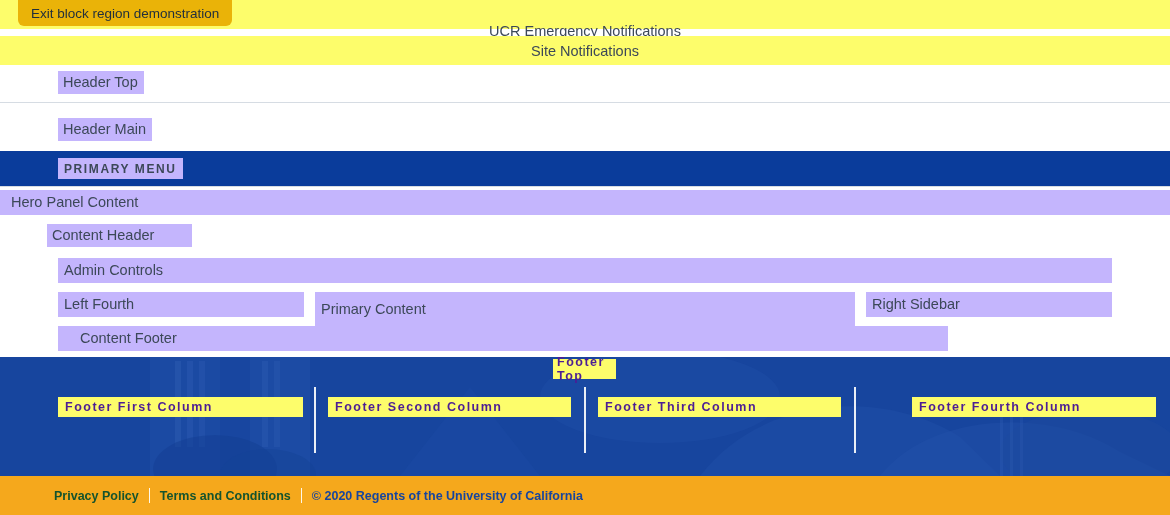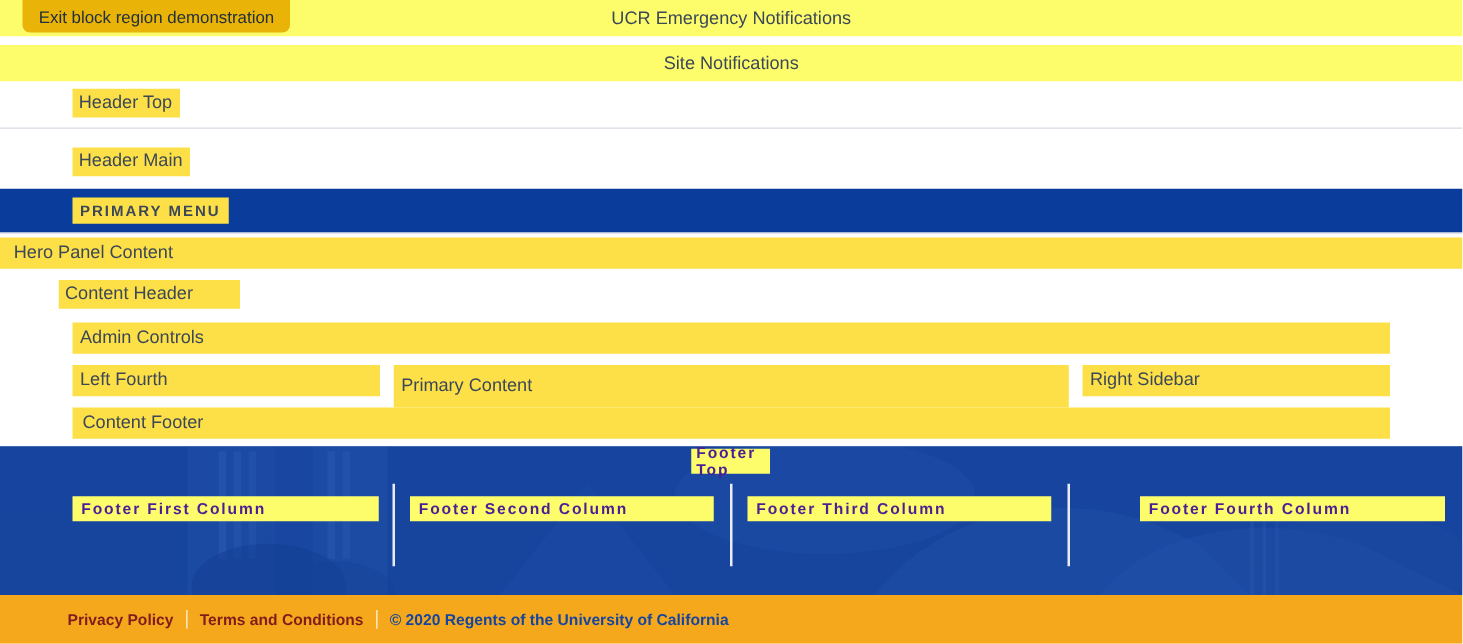--- a/index.html
+++ b/index.html
@@ -6,21 +6,21 @@
   html, body {
     width: 1170px; height: 515px;
     background: #ffffff;
     font-family: "Liberation Sans", sans-serif;
     overflow: hidden;
   }
   .page { position: relative; width: 1170px; height: 515px; }
 
   
   .hl {
-    background: #fde047;
+    background: #c4b5fd;
     color: #3c4858;
     font-size: 14.5px;
     line-height: 1.0;
     display: flex;
     align-items: center;
   }
   .hl-pad { padding: 6px 6px 7px 5px; }
 
   
   .exit-bar {
@@ -44,21 +44,21 @@
 
   
   .strip {
     position: absolute; left: 0;
     width: 1170px;
     background: #fdfd6b;
     color: #3c4858;
     font-size: 14.5px;
     display: flex; align-items: center; justify-content: center;
   }
-  #emergency-strip { top: 0; height: 29px; background: transparent; }
+  #emergency-strip { top: 16px; height: 29px; background: transparent; }
   #site-strip { top: 36px; height: 29px; }
 
   
   .hrule {
     position: absolute; left: 0; width: 1170px; height: 1px;
     background: #d6dce3;
   }
   #header-top-label  { position: absolute; left: 58px; top: 71px;  height: 23px; }
   #header-main-label { position: absolute; left: 58px; top: 118px; height: 23px; }
 
@@ -83,21 +83,21 @@
     width: 1170px; height: 25px;
     padding-left: 11px;
   }
 
   
   #content-header-label { position: absolute; left: 47px;  top: 224px; width: 145px;  height: 23px; }
   #admin-controls       { position: absolute; left: 58px;  top: 258px; width: 1054px; height: 25px; padding-left: 6px; }
   #left-sidebar         { position: absolute; left: 58px;  top: 292px; width: 246px;  height: 25px; padding-left: 6px; }
   #primary-content      { position: absolute; left: 315px; top: 292px; width: 540px;  height: 34px; padding-left: 6px; }
   #right-sidebar        { position: absolute; left: 866px; top: 292px; width: 246px;  height: 25px; padding-left: 6px; }
-  #content-footer       { position: absolute; left: 58px;  top: 326px; width: 1054px; height: 25px; padding-left: 8px; }
+  #content-footer       { position: absolute; left: 58px;  top: 326px; width: 890px; height: 25px; padding-left: 22px; }
 
   
   .footer {
     position: absolute; left: 0; top: 357px;
     width: 1170px; height: 119px;
     background: #17459e;
     overflow: hidden;
   }
   .footer-photo {
     position: absolute; inset: 0;
@@ -131,21 +131,21 @@
 
   
   .legal-bar {
     position: absolute; left: 0; top: 476px;
     width: 1170px; height: 39px;
     background: #f5a81c;
     display: flex; align-items: center;
     padding-left: 54px;
   }
   .legal-link {
-    color: #7f1d1d;
+    color: #14532d;
     font-size: 12.5px;
     font-weight: bold;
     text-decoration: none;
     cursor: pointer;
   }
   .legal-sep {
     width: 1px; height: 15px;
     background: #ffffff;
     margin: 0 10px;
     opacity: .9;

